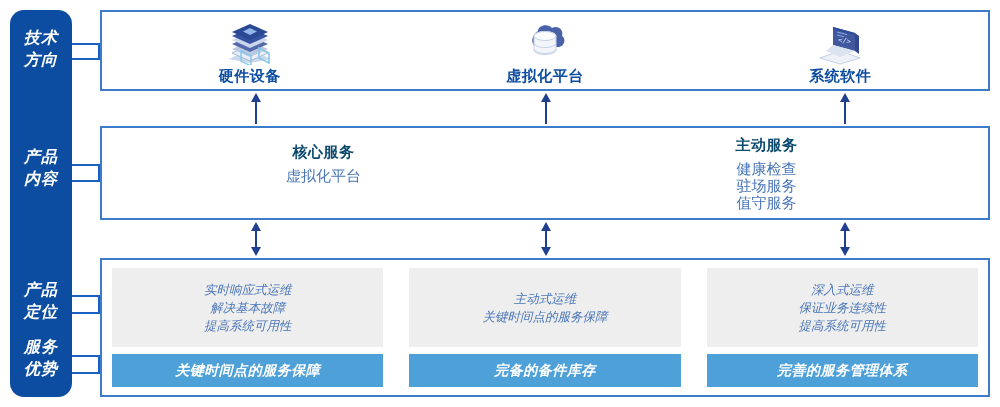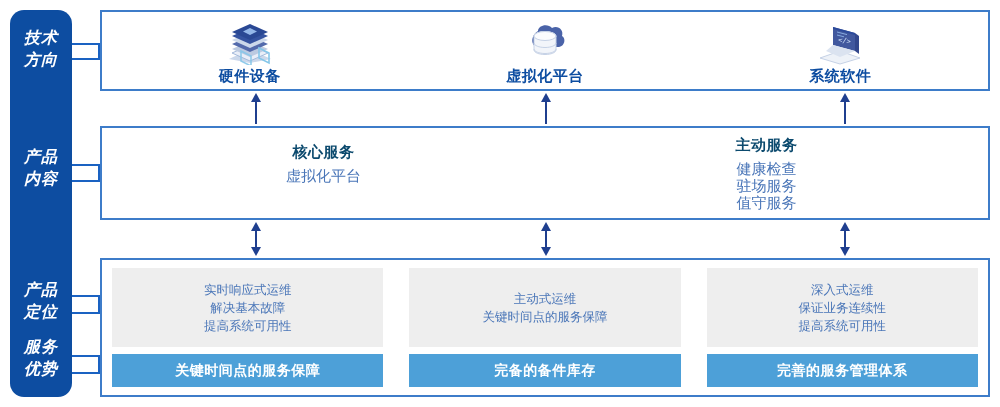--- a/index.html
+++ b/index.html
@@ -125,20 +125,21 @@
     color: #4a76b8;
     line-height: 17px;
   }
 
   
   .cards-row {
     position: absolute;
     left: 10px; top: 8px; right: 10px; bottom: 8px;
     display: flex;
     gap: 26px;
+    font-style: italic;
   }
   .card {
     flex: 1;
     display: flex;
     flex-direction: column;
   }
   .card-gray {
     background: #eeeeee;
     flex: 1;
     display: flex;

